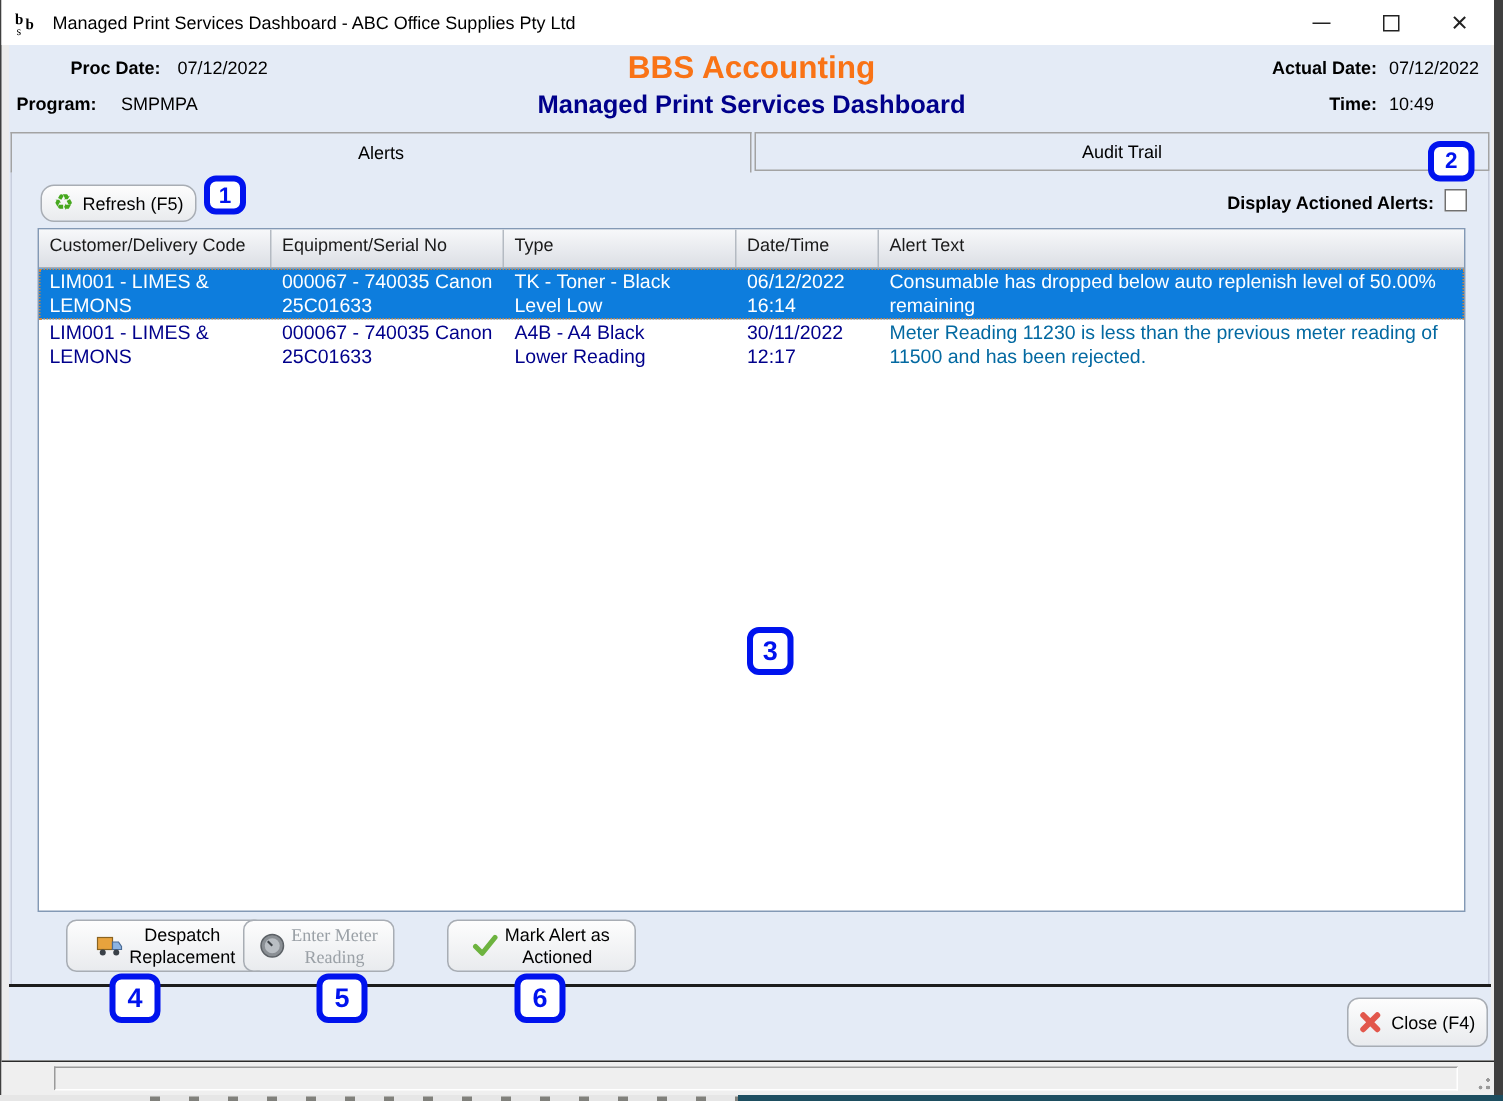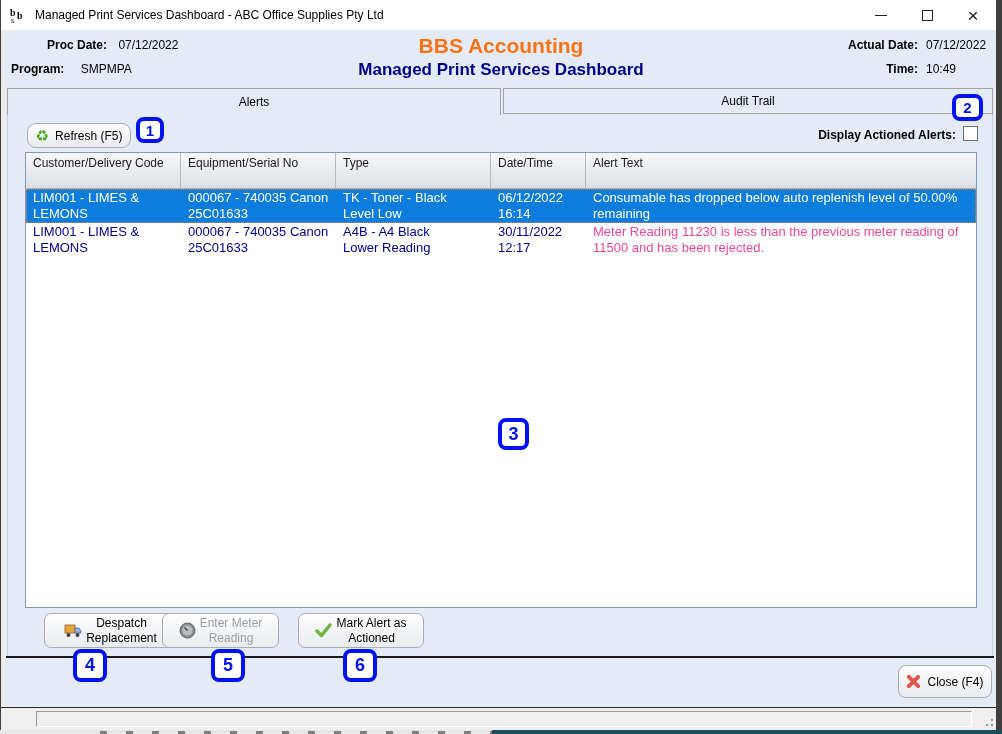--- a/index.html
+++ b/index.html
@@ -51,35 +51,35 @@
   .btn-refresh { left:27px; top:123px; width:104px; height:25px; gap:6px; border-radius:9px; }
   .icon-recycle { color:#46a81e; font-size:15px; line-height:15px; }
 
   .chk-label { left:806px; top:128px; width:150px; text-align:right; font-weight:bold; }
   .checkbox { left:963px; top:126px; width:15px; height:15px; background:#fff;
     border:1px solid #707070; }
 
   
   .table { left:25px; top:152px; width:952px; height:456px; background:#fff;
     border:1px solid #8399b5; overflow:hidden; }
-  .thead { display:flex; height:36px; background:linear-gradient(#f7f8fa,#dcdfe5);
+  .thead { display:flex; height:26px; background:linear-gradient(#f7f8fa,#dcdfe5);
     border-bottom:1px solid #a8aeb6;justify-content:space-between; }
   .th { padding:3px 0 0 7px; font-size:12px; color:#1a1a1a; border-right:1px solid #b4bac2;
     overflow:hidden; white-space:nowrap; }
   .trow { display:flex; height:34px; line-height:16px; font-size:13px; }
   .td { padding:1px 4px 0 7px; overflow:hidden; }
   .c0 { width:155px; } .c1 { width:155px; } .c2 { width:155px; } .c3 { width:95px; } .c4 { flex:1; }
   .row-normal { color:#00008b; background:#fff; }
   .row-selected { color:#fff; background:#0d7ddd; outline:1px dotted #cc8844; outline-offset:-1px; }
 
   
   .action-btn { position:absolute; top:613px; height:35px; gap:4px; }
   .action-btn .lines { text-align:center; line-height:15px; }
   .btn-despatch { left:44px; width:133px; }
-  .btn-meter { left:162px; width:117px; color:#9aa0a6; }
+  .btn-meter { left:162px; width:101px; color:#9aa0a6;font-family:Liberation Serif, serif; }
   .btn-mark { left:298px; width:126px; }
   .action-btn svg { flex:0 0 auto; }
 
   
   .separator { left:6px; top:656px; width:988px; height:2px; background:#1c1c1c; }
   .btn-close { left:898px; top:665px; width:94px; height:33px; gap:6px; border-radius:8px; }
 
   .statusbar { left:1px; top:707px; width:995px; height:23px; background:#efefef;
     border-top:1px solid #2a2a2a; }
   .status-panel { left:36px; top:711px; width:936px; height:16px; background:#efefef;
@@ -199,21 +199,21 @@
       <div>25C01633</div>
     </div>
     <div class="td c2">
       <div>A4B - A4 Black</div>
       <div>Lower Reading</div>
     </div>
     <div class="td c3">
       <div>30/11/2022</div>
       <div>12:17</div>
     </div>
-    <div class="td c4" style="color:#ec4899;">Meter Reading 11230 is less than the previous meter reading of 11500 and has been rejected.</div>
+    <div class="td c4" style="color:#0369a1;">Meter Reading 11230 is less than the previous meter reading of 11500 and has been rejected.</div>
   </div>
 </div>
 
 <div class="btn action-btn btn-despatch">
   <svg width="18" height="15" viewBox="0 0 18 15">
     <rect x="1" y="2" width="10" height="8" fill="#e8a33d" stroke="#8a6320" stroke-width="0.8"></rect>
     <path d="M11 5 h4 l2 3 v2 h-6 z" fill="#8db4e2" stroke="#4a6a94" stroke-width="0.8"></path>
     <circle cx="4.5" cy="12" r="2" fill="#3a4148"></circle>
     <circle cx="13.5" cy="12" r="2" fill="#3a4148"></circle>
   </svg>

